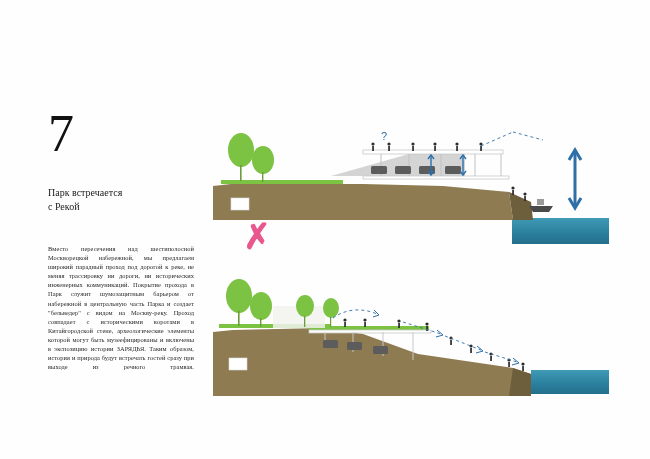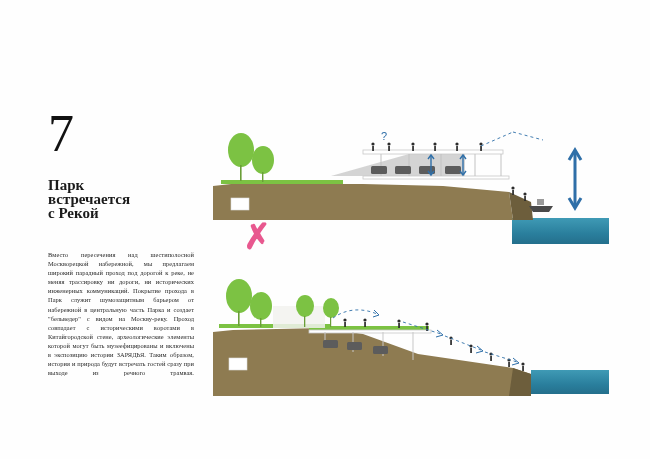--- a/index.html
+++ b/index.html
@@ -31,27 +31,26 @@
   }
   .chapter-number {
     font-family: "Liberation Serif", serif;
     font-size: 52px;
     line-height: 52px;
     font-weight: 400;
     color: #111;
     letter-spacing: 0px;
   }
   .chapter-title {
-    margin-top: 18px;
-    font-family: "Liberation Serif", serif;
-    font-size: 15px;
+    margin-top: 26px;
+    font-family: "Liberation Serif", serif;
+    font-size: 10px;
     line-height: 14px;
     color: #1b1b1b;
     width: 120px;
-    font-weight: bold;
   }
   .body-text {
     margin-top: 30px;
     font-family: "Liberation Serif", serif;
     font-size: 6.4px;
     line-height: 9.1px;
     text-align: justify;
     text-align-last: justify;
     color: #2a2a2a;
     width: 146px;

